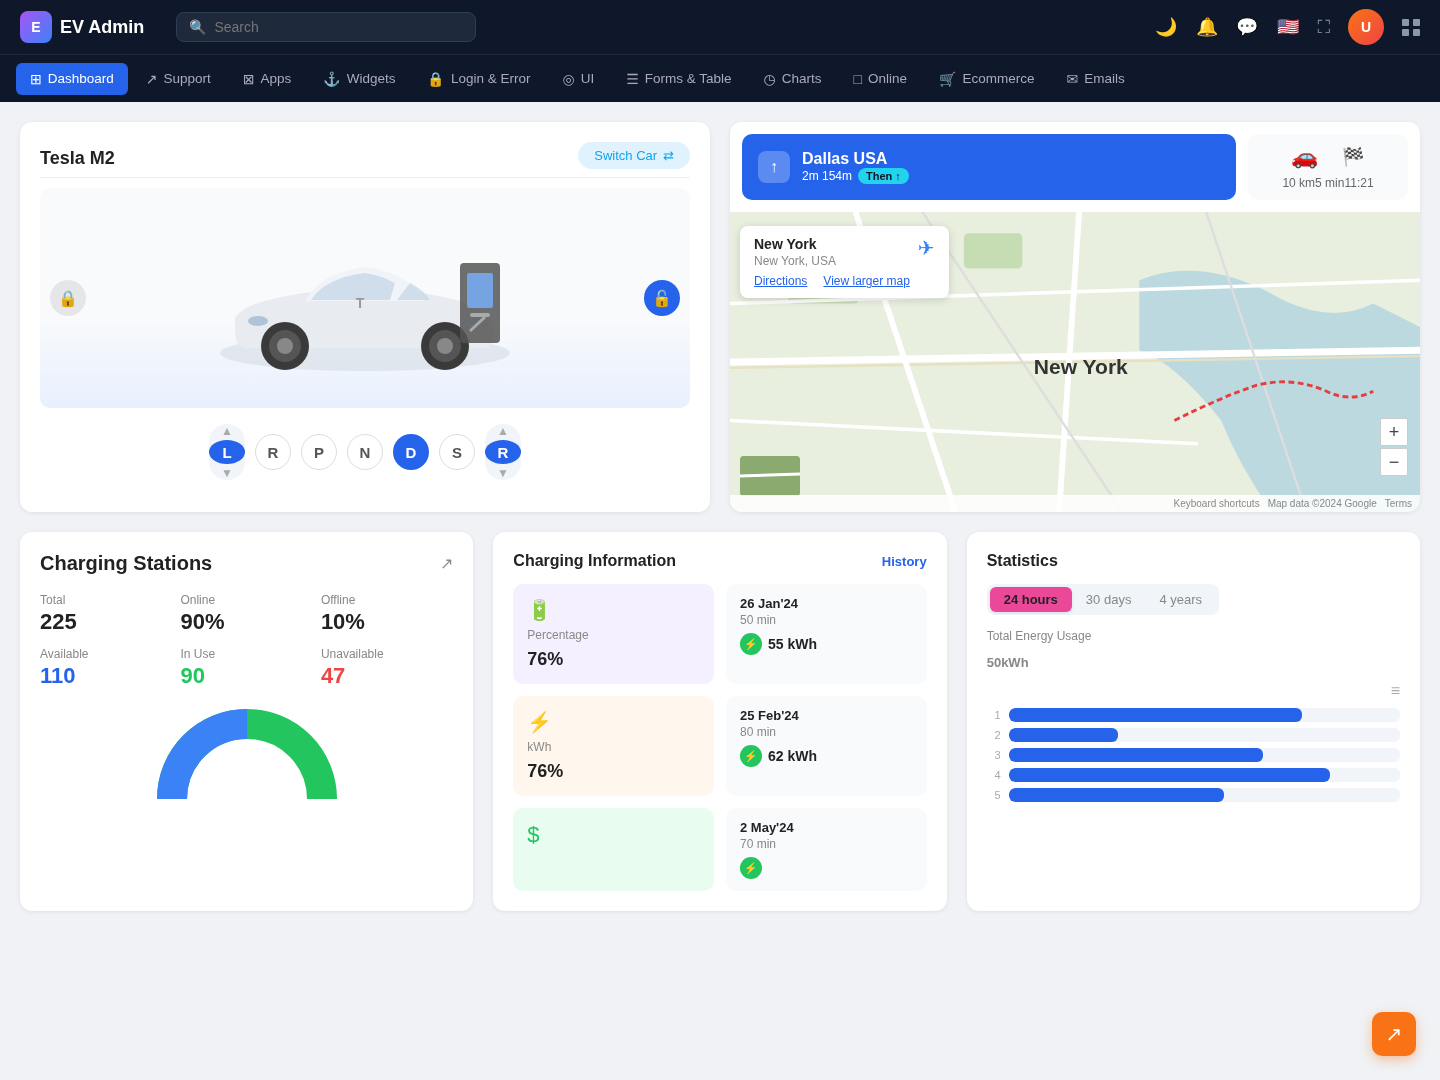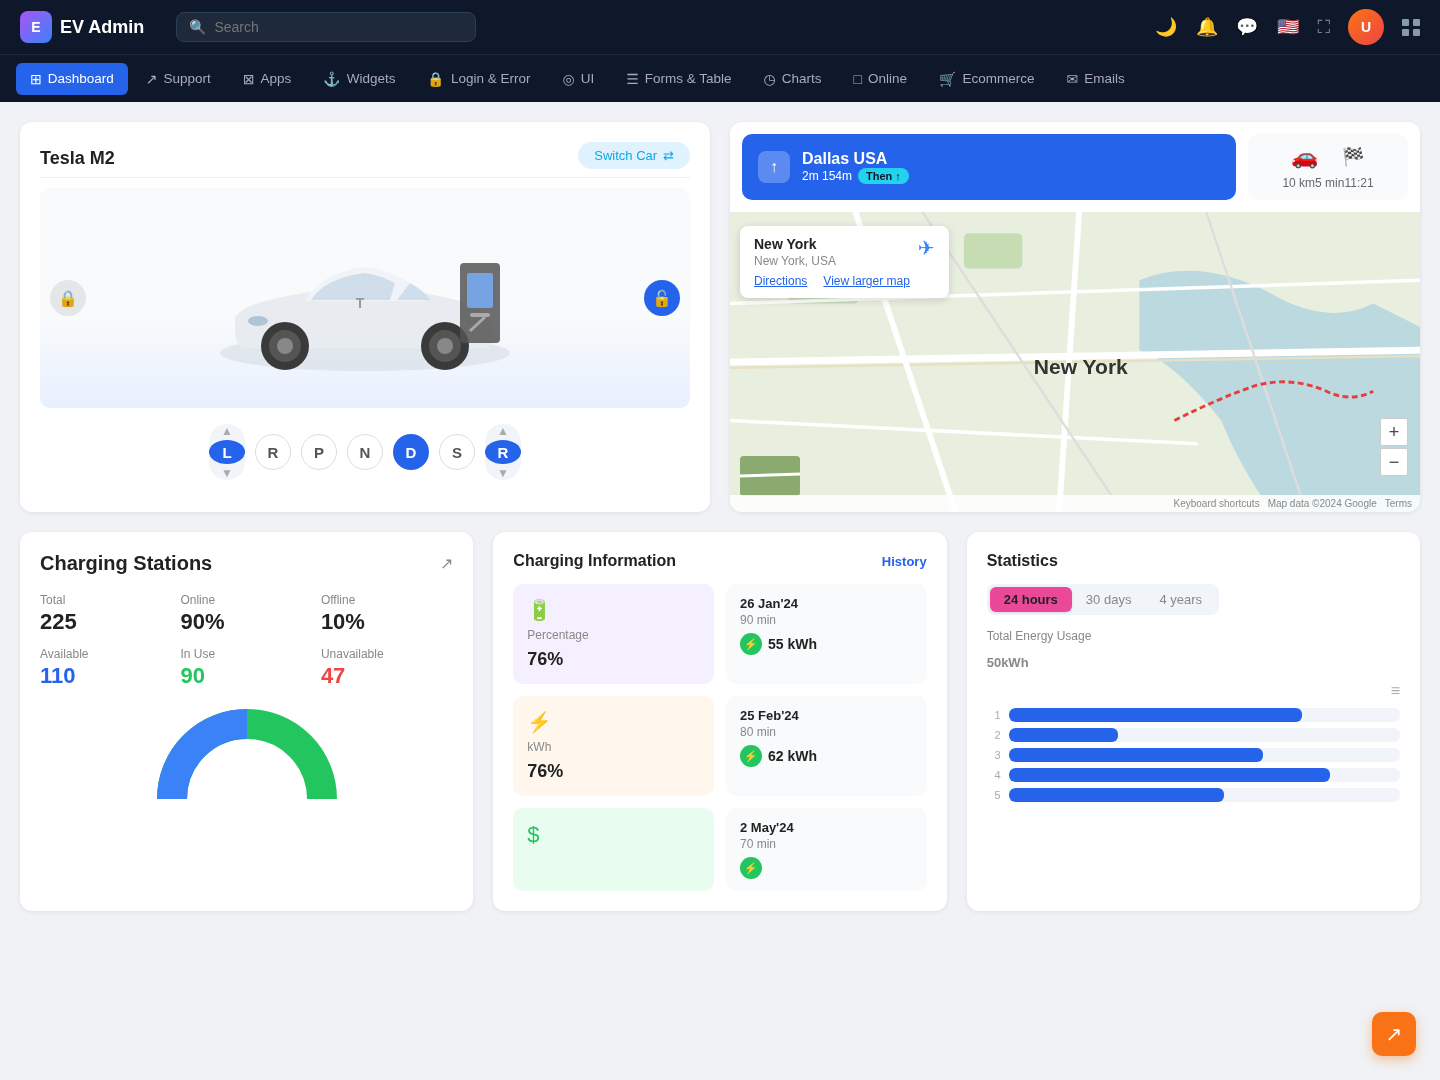--- a/index.html
+++ b/index.html
@@ -772,21 +772,21 @@
       <div class="charging-grid">
 
         <div class="charging-item purple">
           <div class="charging-item-icon">🔋</div>
           <div class="charging-item-label">Percentage</div>
           <div class="charging-item-value">76%</div>
         </div>
 
         <div class="charging-entry">
           <div class="charging-entry-date">26 Jan'24</div>
-          <div class="charging-entry-sub">90 min</div>
+          <div class="charging-entry-sub">50 min</div>
           <div class="charging-entry-kwh">
             <div class="kwh-badge">⚡</div>
             <span>55 kWh</span>
           </div>
         </div>
 
         <div class="charging-item orange">
           <div class="charging-item-icon" style="color:#f97316;">⚡</div>
           <div class="charging-item-label">kWh</div>
           <div class="charging-item-value">76%</div>

